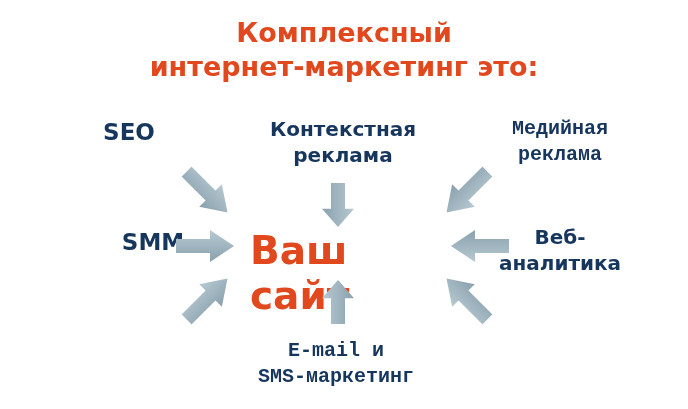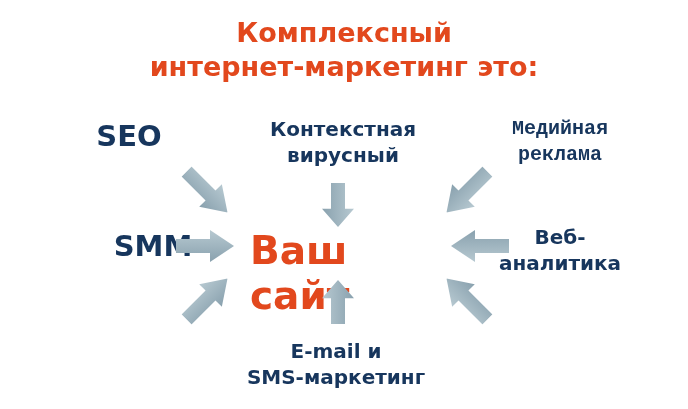--- a/index.html
+++ b/index.html
@@ -28,21 +28,21 @@
     white-space: pre-line;
   }
   .node {
     position: absolute;
     color: var(--node-label, #17365d);
     font-weight: bold;
     text-align: center;
     white-space: pre-line;
     line-height: 1.3;
   }
-  .node.big { font-size: 29px; }
+  .node.big { font-size: 23px; }
   .node.med { font-size: 20px; }
   .center-label {
     position: absolute;
     left: 250px;
     top: 228px;
     width: 190px;
     text-align: left;
     color: var(--center-label, #e2481d);
     font-weight: bold;
     font-size: 39px;
@@ -57,21 +57,21 @@
   .arrow svg { width: 100%; height: 100%; display: block; }
   .arrow polygon { fill: url(#arrowGrad); }
 
   
   .pos-seo        { left: 86px;  top: 118px; width: 86px;  }
   .pos-contextual { left: 252px; top: 116px; width: 182px; }
   .pos-media      { left: 470px; top: 116px; width: 180px; font-family: Liberation Mono, monospace; }
   .pos-smm        { left: 86px;  top: 228px; width: 86px; margin-left: 24px;  }
   .pos-web        { left: 478px; top: 224px; width: 164px; }
   .pos-pr         { left: 30px;  top: 338px; width: 196px; }
-  .pos-email      { left: 238px; top: 338px; width: 196px; }
+  .pos-email      { left: 238px; top: 338px; width: 196px; font-family: Liberation Mono, monospace; }
   .pos-yandex     { left: 452px; top: 338px; width: 210px; }
 
   
   .arr-seo    { left: 178px; top: 173px; transform: rotate(45deg); }
   .arr-ctx    { left: 316px; top: 186px; transform: rotate(90deg); }
   .arr-media  { left: 438px; top: 173px; transform: rotate(135deg); }
   .arr-smm    { left: 176px; top: 227px; transform: rotate(0deg); }
   .arr-web    { left: 451px; top: 227px; transform: rotate(180deg); }
   .arr-pr     { left: 178px; top: 280px; transform: rotate(-45deg); }
   .arr-email  { left: 316px; top: 283px; transform: rotate(-90deg); }
@@ -89,21 +89,21 @@
   </defs>
 </svg>
 
 <div class="canvas">
 
   <div class="title">Комплексный
 интернет-маркетинг это:</div>
 
   <div class="node big pos-seo">SEO</div>
   <div class="node med pos-contextual">Контекстная
-вирусный</div>
+реклама</div>
   <div class="node med pos-media">Медийная
 реклама</div>
   <div class="node big pos-smm">SMM</div>
   <div class="node med pos-web">Веб-
 аналитика</div>
   <div class="node med pos-email">E-mail и
 SMS-маркетинг</div>
 
   <div class="center-label">Ваш сайт</div>
 

